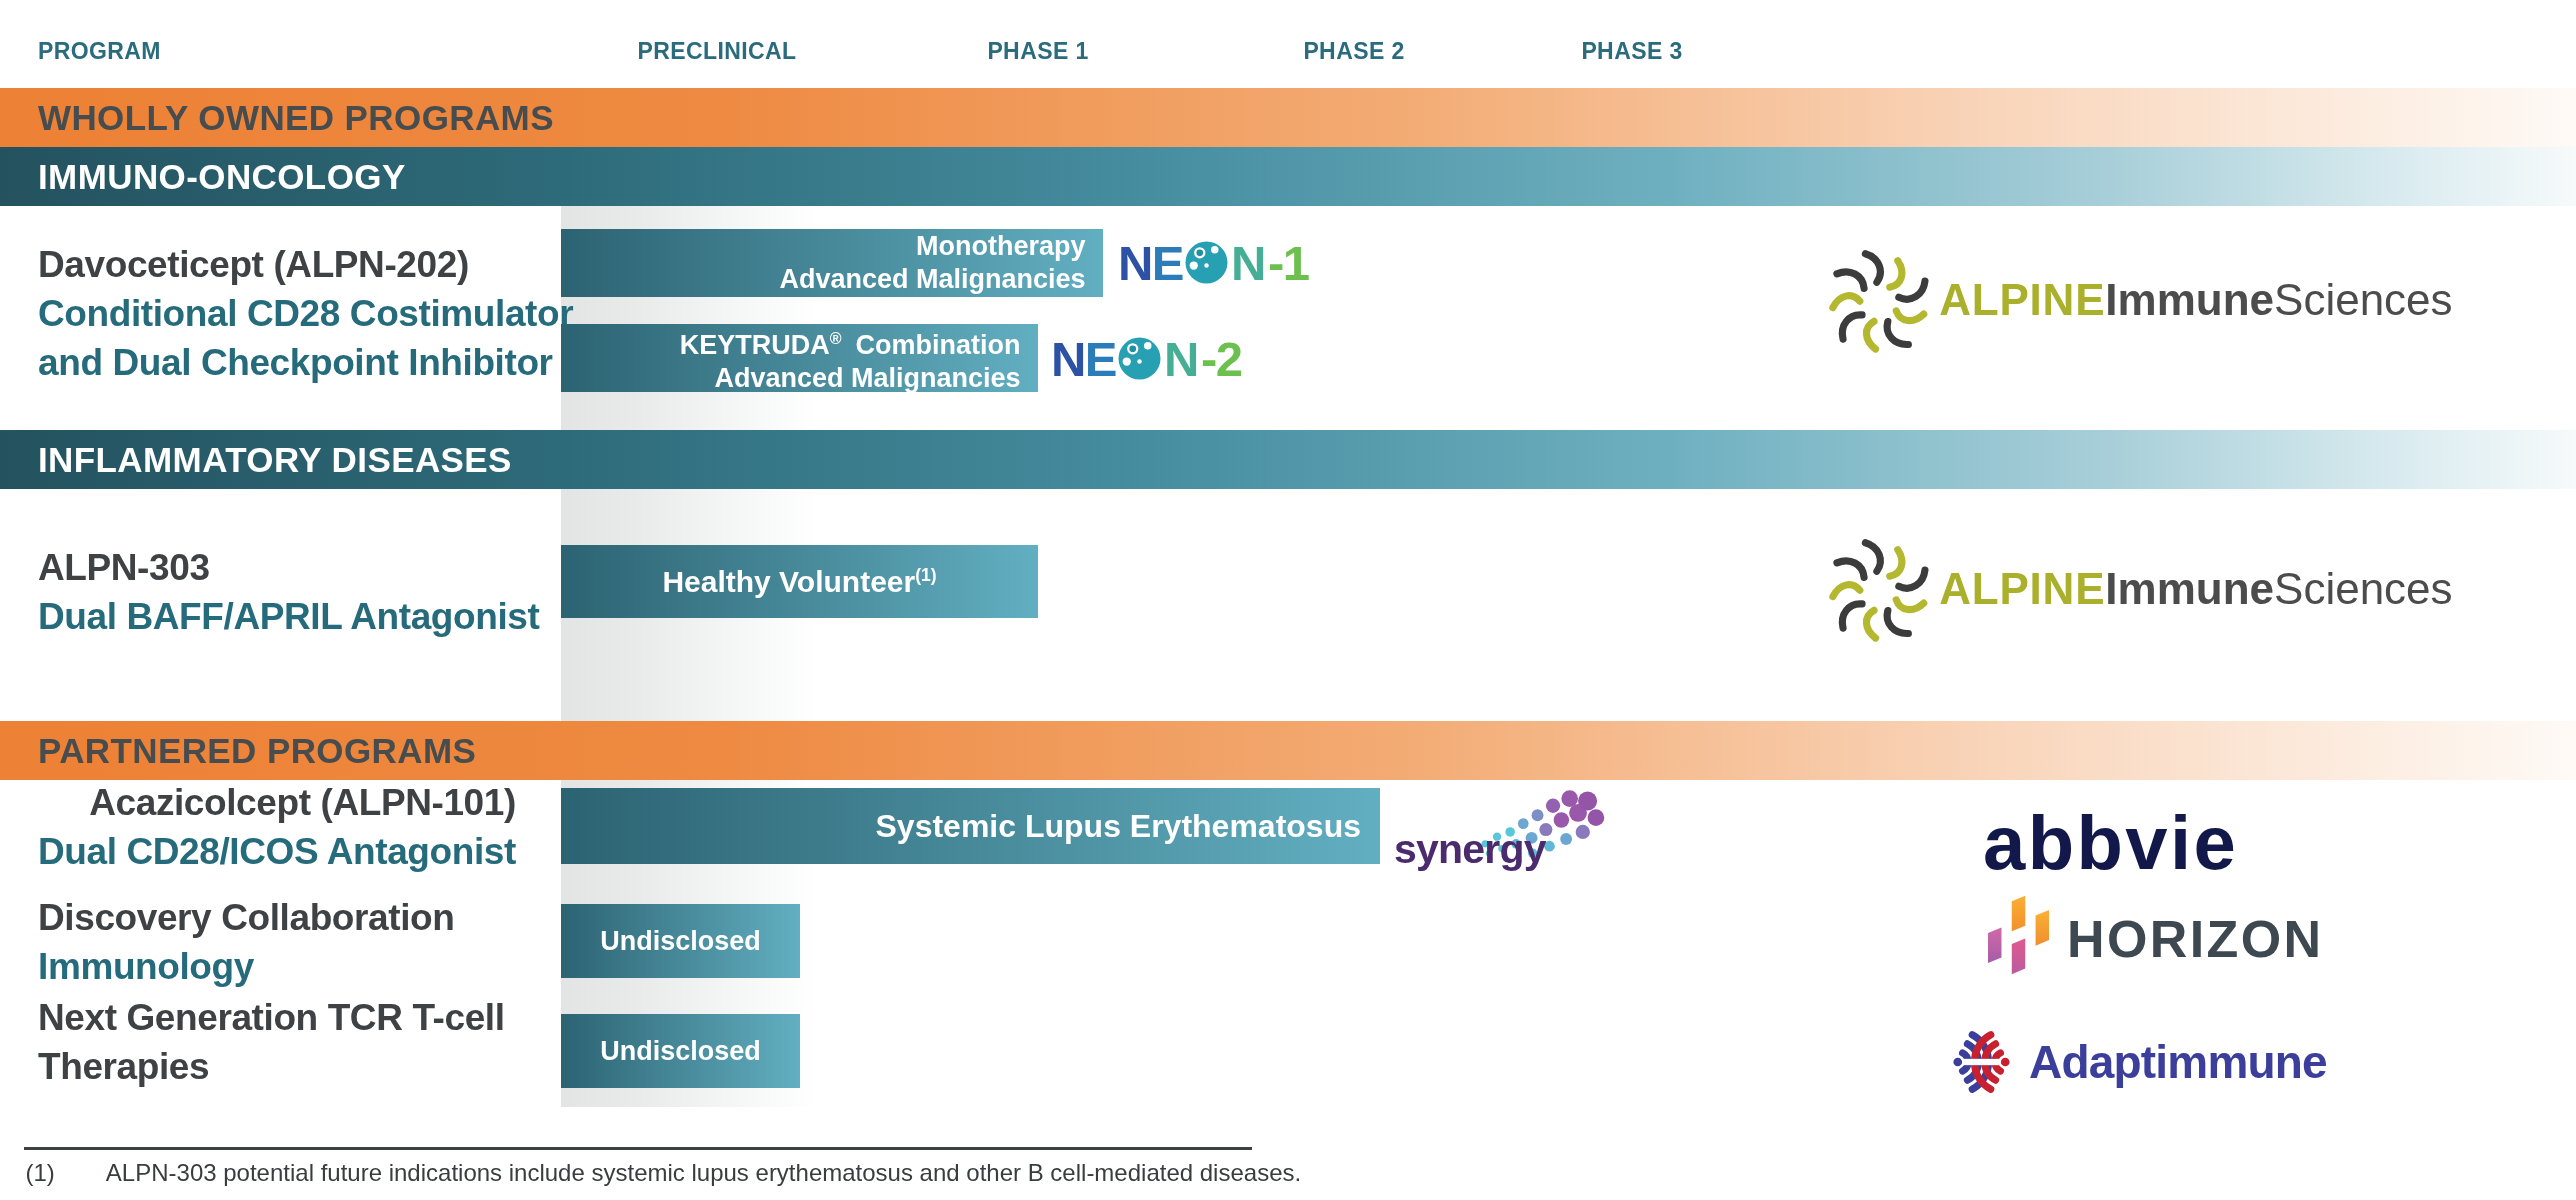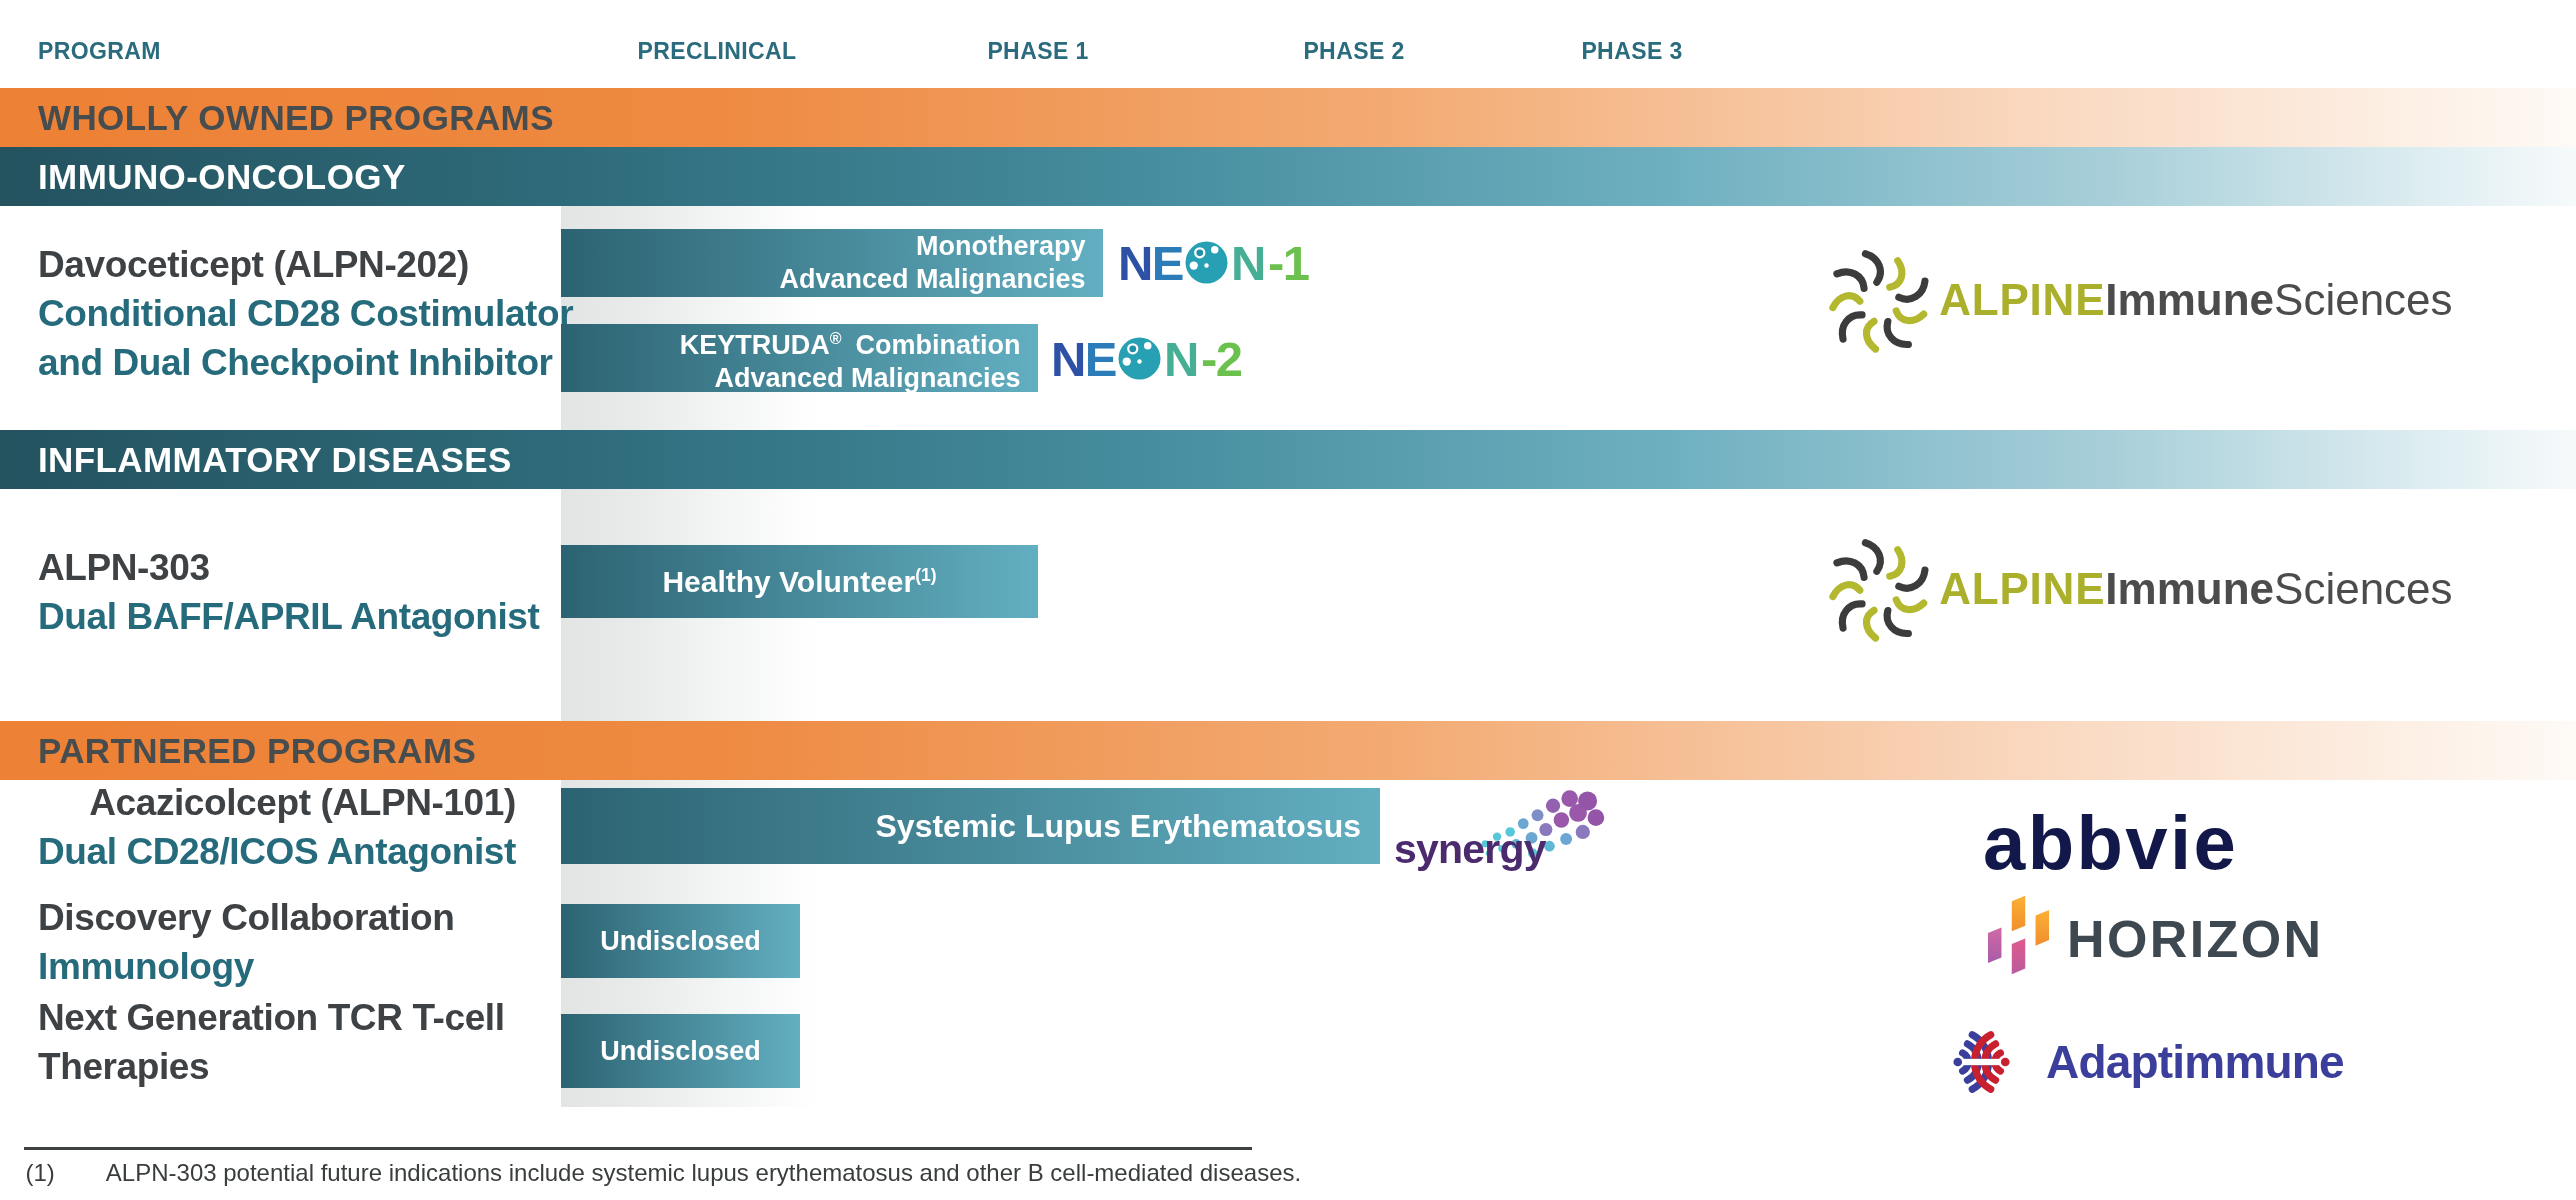--- a/index.html
+++ b/index.html
@@ -89,21 +89,21 @@
 
   #abbvie{position:absolute;left:1983px;top:799px;font-size:76px;font-weight:bold;
           color:#12194a;letter-spacing:2.4px;z-index:2;}
 
   #horizon{position:absolute;left:1988px;top:893px;display:flex;align-items:center;z-index:2;}
   #horizon svg{width:65px;height:91px;}
   #horizon .txt{margin-left:14px;font-size:52px;font-weight:bold;letter-spacing:2.4px;color:#3e4850;}
 
   #adaptimmune{position:absolute;left:1945px;top:1024px;display:flex;align-items:center;z-index:2;}
   #adaptimmune svg{width:73px;height:76px;}
-  #adaptimmune .txt{margin-left:28px;font-size:46px;font-weight:600;color:#3b3f9b;letter-spacing:-0.8px;}
+  #adaptimmune .txt{margin-left:11px;font-size:46px;font-weight:600;color:#3b3f9b;letter-spacing:-0.8px;}
 
   
   #fn-rule{position:absolute;left:24px;top:1147px;width:1228px;height:3.2px;background:#3e4142;}
   #footnote{position:absolute;left:25.5px;top:1159px;display:flex;font-size:24px;color:#3a3d3d;
             white-space:nowrap;}
   #footnote .fn-marker{margin-right:51px;}
 </style>
 </head>
 <body>
 

